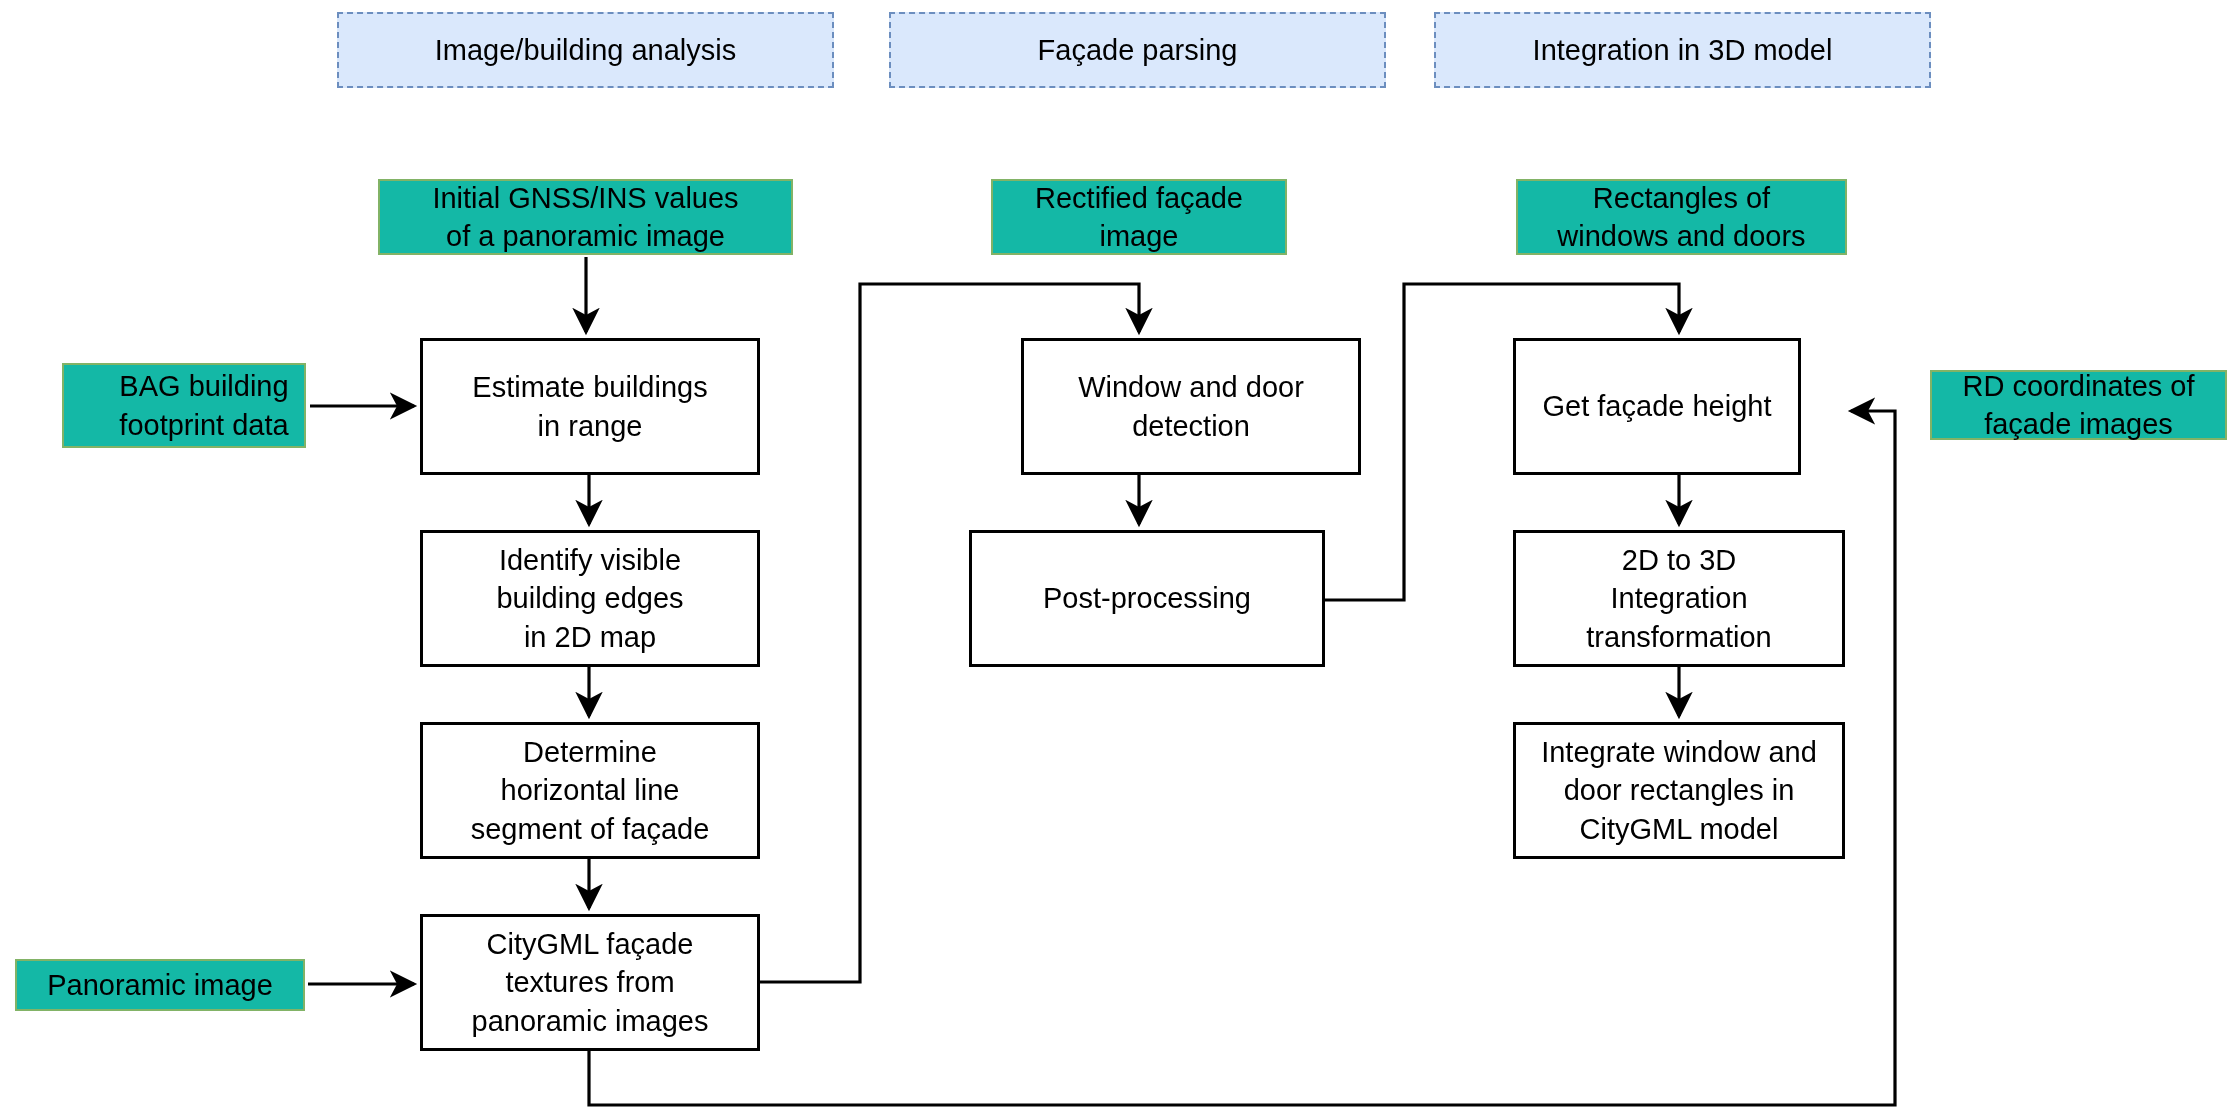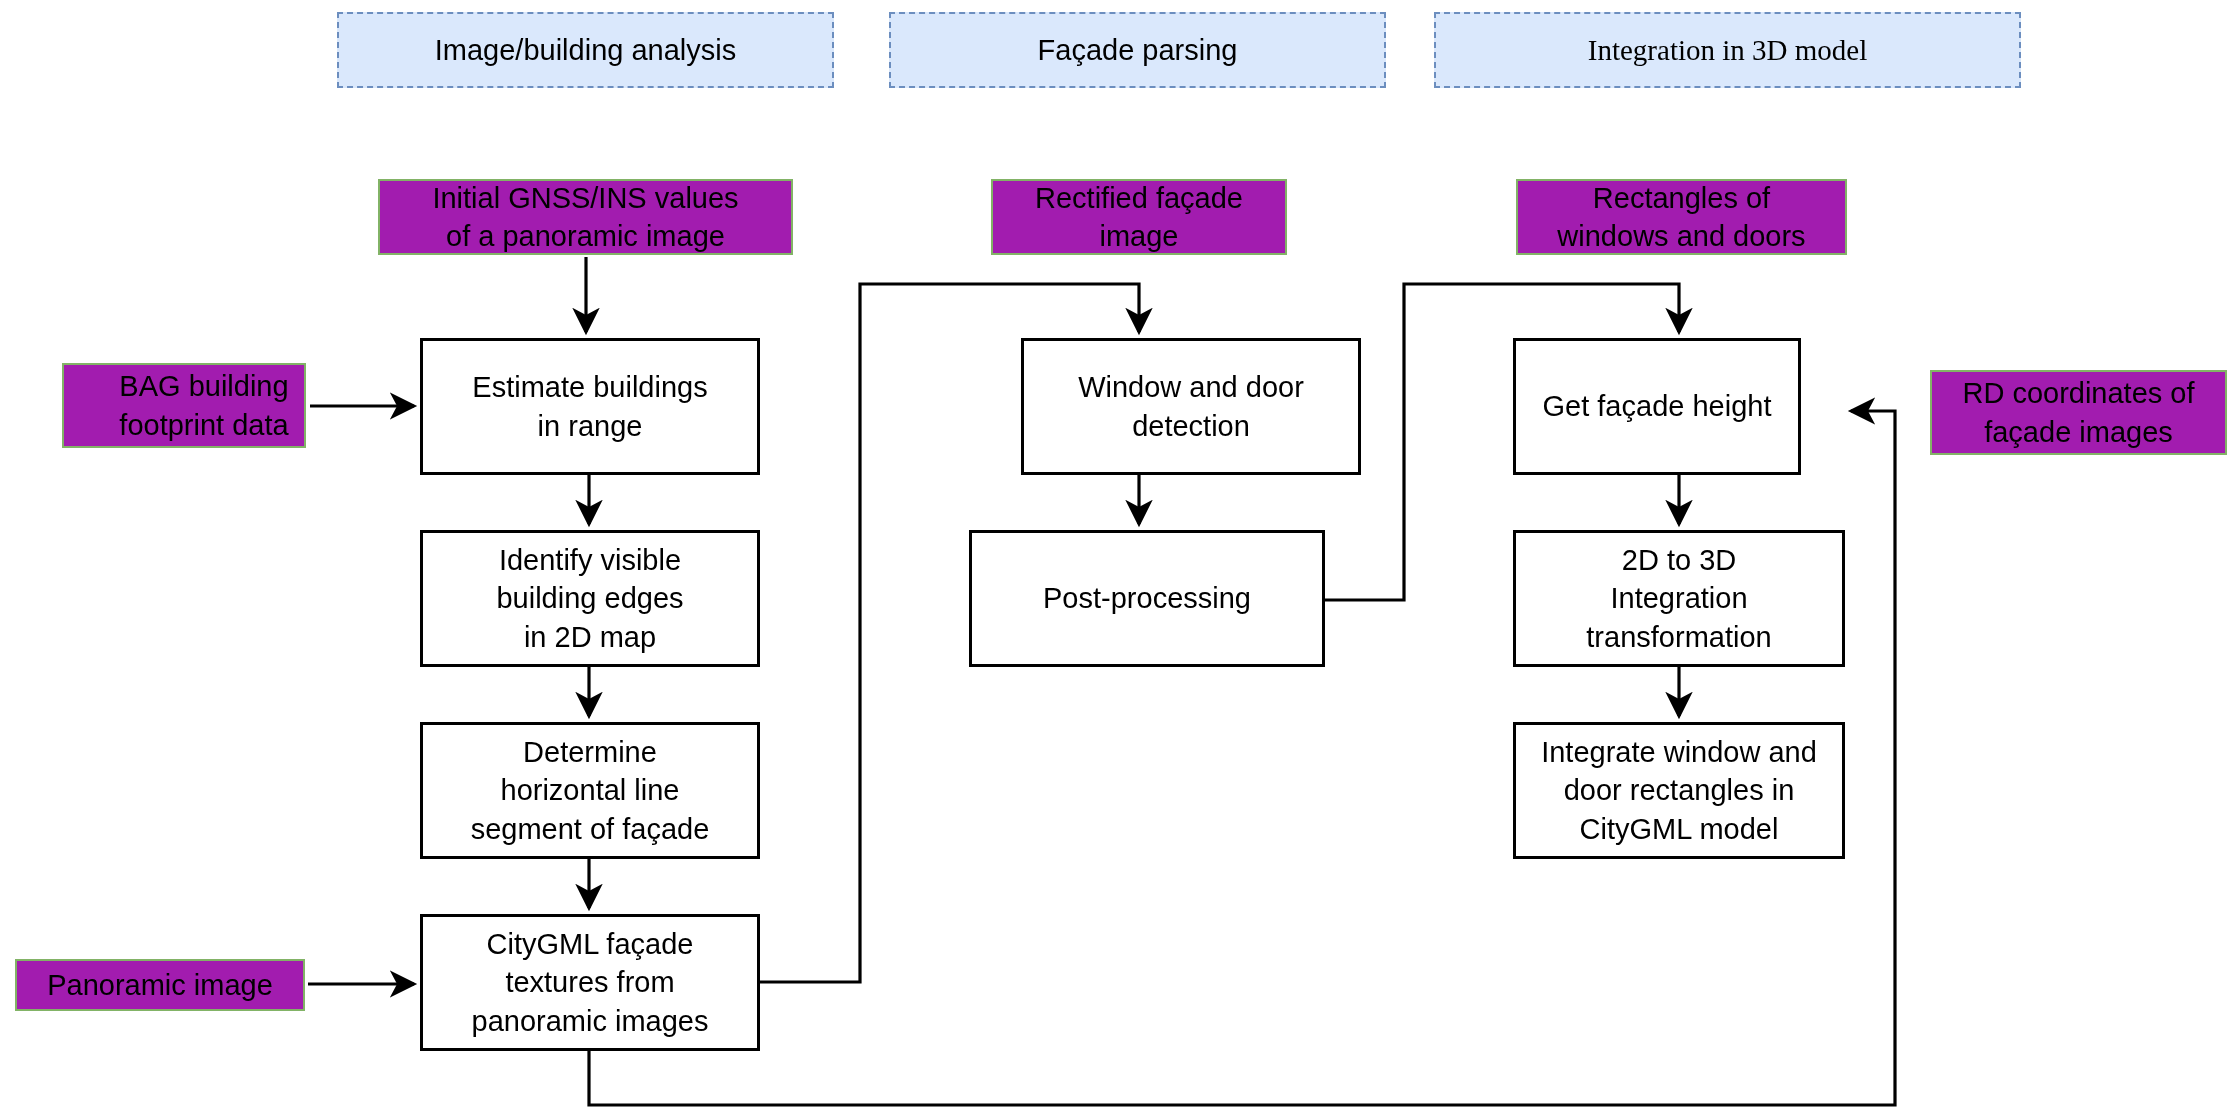--- a/index.html
+++ b/index.html
@@ -32,21 +32,21 @@
     text-align: center;
     color: #000000;
     line-height: 1.32;
   }
   .phase {
     background: #dae8fc;
     border: 2px dashed #6c8ebf;
     font-size: 29px;
   }
   .data {
-    background: #a21caf;
+    background: #14b8a6;
     border: 2px solid #82b366;
     font-size: 29px;
   }
   .process {
     background: #ffffff;
     border: 3px solid #000000;
     font-size: 29px;
   }
   .node span { display: block; white-space: pre-line; }
 </style>
@@ -77,42 +77,42 @@
       </g>
   </svg>
 
   <div id="phases-group">
       <div class="node phase" style="left: 337px; top: 12px; width: 497px; height: 76px;">
         <span>Image/building analysis</span>
       </div>
       <div class="node phase" style="left: 889px; top: 12px; width: 497px; height: 76px;">
         <span>Façade parsing</span>
       </div>
-      <div class="node phase" style="left: 1434px; top: 12px; width: 587px; height: 76px; font-family: Liberation Serif, serif;">
+      <div class="node phase" style="left: 1434px; top: 12px; width: 497px; height: 76px;">
         <span>Integration in 3D model</span>
       </div>
     </div>
   <div id="data-group">
       <div class="node data" style="left: 378px; top: 179px; width: 415px; height: 76px;">
         <span>Initial GNSS/INS values
 of a panoramic image</span>
       </div>
       <div class="node data" style="left: 991px; top: 179px; width: 296px; height: 76px;">
         <span>Rectified façade
 image</span>
       </div>
       <div class="node data" style="left: 1516px; top: 179px; width: 331px; height: 76px;">
         <span>Rectangles of
 windows and doors</span>
       </div>
       <div class="node data" style="left: 62px; top: 363px; width: 244px; height: 85px; padding-left: 40px;">
         <span>BAG building
 footprint data</span>
       </div>
-      <div class="node data" style="left: 1930px; top: 370px; width: 297px; height: 85px;">
+      <div class="node data" style="left: 1930px; top: 370px; width: 297px; height: 70px;">
         <span>RD coordinates of
 façade images</span>
       </div>
       <div class="node data" style="left: 15px; top: 959px; width: 290px; height: 52px;">
         <span>Panoramic image</span>
       </div>
     </div>
   <div id="process-group">
       <div class="node process" style="left: 420px; top: 338px; width: 340px; height: 137px;">
         <span>Estimate buildings

